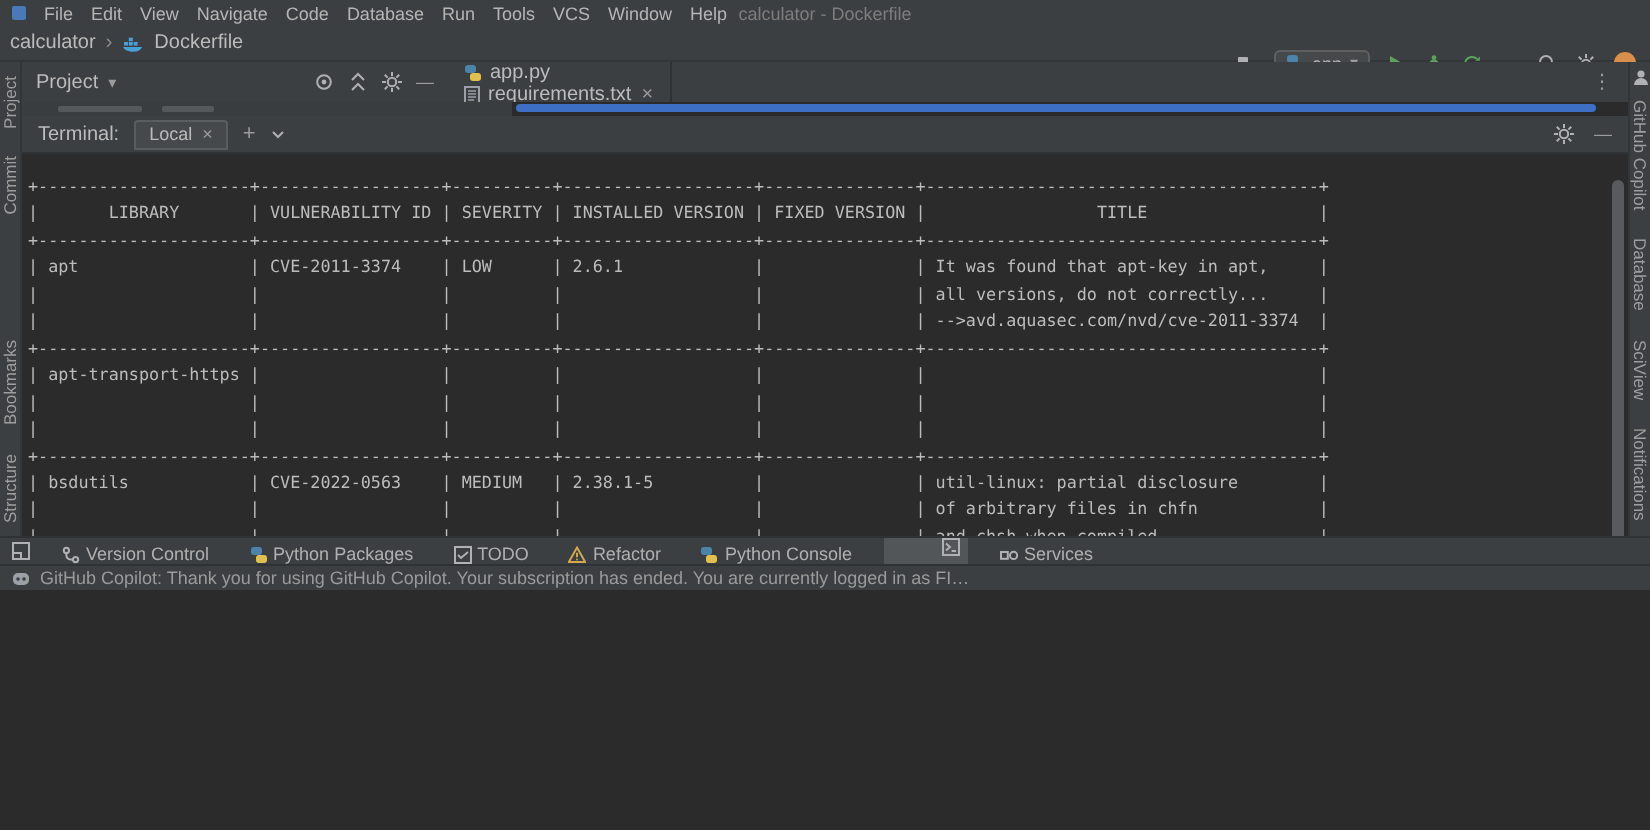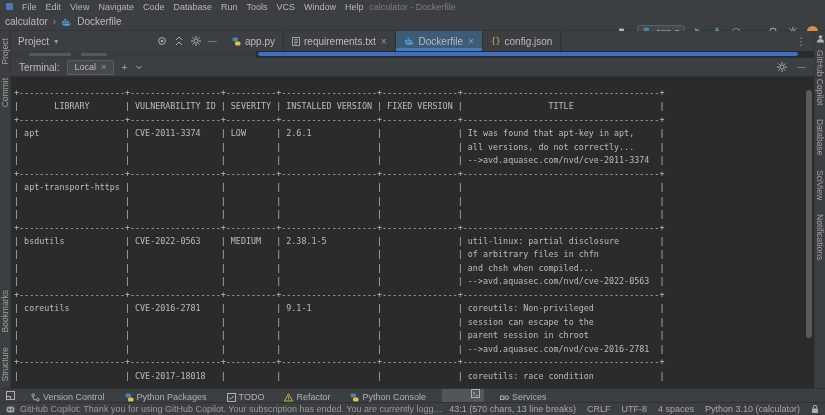--- a/index.html
+++ b/index.html
@@ -1,18 +1,18 @@
 <!DOCTYPE html>
 <html><head>
 <meta charset="utf-8">
 <style>
   * { margin:0; padding:0; box-sizing:border-box; }
   html,body { width:825px; height:415px; overflow:hidden; }
   body { background:#2b2b2b; font-family:"Liberation Sans", sans-serif; color:#bbbbbb; }
-  .ide { width:825px; height:415px; display:flex; flex-direction:column; background:#0f766e; }
+  .ide { width:825px; height:295px; display:flex; flex-direction:column; background:#0f766e; }
 
   
   .menubar { height:13px; background:#3c3f41; display:flex; align-items:center; gap:9px;
              padding:0 6px; font-size:9px; color:#b5b5b5; position:relative; flex:0 0 auto; }
   .menu-item { cursor:default; }
   .app-logo { width:7px; height:7px; background:#4a79b8; border-radius:1px; display:inline-block; }
   .win-title { position:absolute; left:50%; transform:translateX(-50%); color:#7d7d7d; }
 
   
   .toolbar { height:18px; display:flex; align-items:center; font-size:10px; padding:0 5px;
@@ -37,21 +37,21 @@
   .stripe .person { margin-top:3px; }
 
   .center-col { flex:1; display:flex; flex-direction:column; min-width:0; }
 
   
   .nav-row { height:20px; display:flex; align-items:stretch; background:#3c3f41; flex:0 0 auto; }
   .project-header { width:213px; display:flex; align-items:center; gap:5px; padding:0 7px;
                     font-size:10px; flex:0 0 auto; }
   .ph-arrow { color:#9a9a9a; font-size:8px; }
   .ph-icons { margin-left:auto; display:flex; gap:7px; align-items:center; }
-  .tabs { display:flex; align-items:stretch; }
+  .tabs { display:flex; align-items:stretch;flex-direction:column; }
   .tab { display:flex; align-items:center; gap:4px; padding:0 8px; font-size:10px; color:#bbbbbb;
          border-right:1px solid #2f3234; cursor:default; }
   .tab.selected { background:#3e5b77; box-shadow:inset 0 -3px 0 #3d7dbf; }
   .tab .close { color:#9a9a9a; font-size:10px; margin-left:1px; }
   .json-braces { color:#d8b44f; font-size:8px; font-family:"DejaVu Sans Mono", monospace; }
   .tab-overflow { margin-left:auto; display:flex; align-items:center; padding:0 8px; color:#9a9a9a; font-size:10px; }
 
   
   .peek-row { height:7px; position:relative; background:#2b2b2b; flex:0 0 auto; overflow:hidden; }
   .peek-left { position:absolute; left:0; top:0; width:245px; height:100%; background:#3a3d3f; }
@@ -410,28 +410,15 @@
 
   <div class="statusbar">
     <span class="ico">
       <svg width="9" height="9">
           <rect x="0.5" y="1.5" width="8" height="6" rx="2.5" fill="#9aa0a6"></rect>
           <circle cx="3" cy="4.5" r="0.9" fill="#3c3f41"></circle>
           <circle cx="6" cy="4.5" r="0.9" fill="#3c3f41"></circle>
         </svg>
     </span>
     <span class="sb-msg">GitHub Copilot: Thank you for using GitHub Copilot. Your subscription has ended. You are currently logged in as FINCH255. /... (yesterday 18:07)</span>
-    <div class="sb-right">
-      <span>43:1 (570 chars, 13 line breaks)</span>
-      <span>CRLF</span>
-      <span>UTF-8</span>
-      <span>4 spaces</span>
-      <span>Python 3.10 (calculator)</span>
-      <span class="ico">
-        <svg width="8" height="10">
-            <rect x="1" y="4.5" width="6" height="4.5" rx="0.8" fill="#afb1b3"></rect>
-            <path d="M2.3 4.5V3a1.7 1.7 0 0 1 3.4 0v1.5" fill="none" stroke="#afb1b3"></path>
-          </svg>
-      </span>
-    </div>
   </div>
 
 </div>
 
 </body></html>

